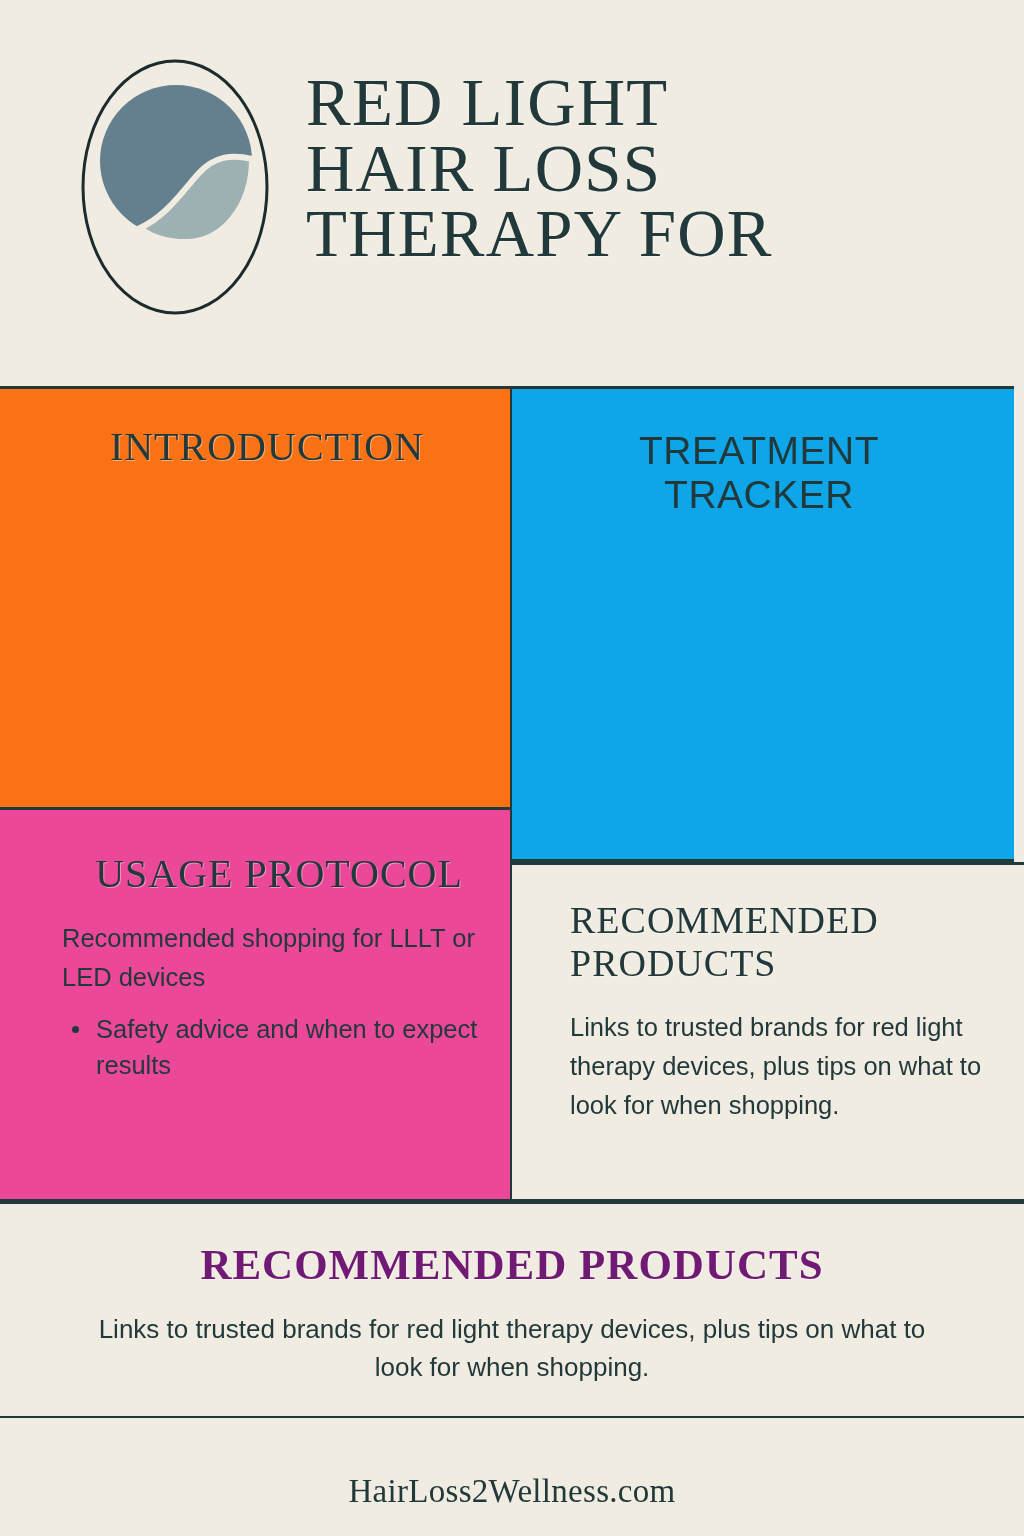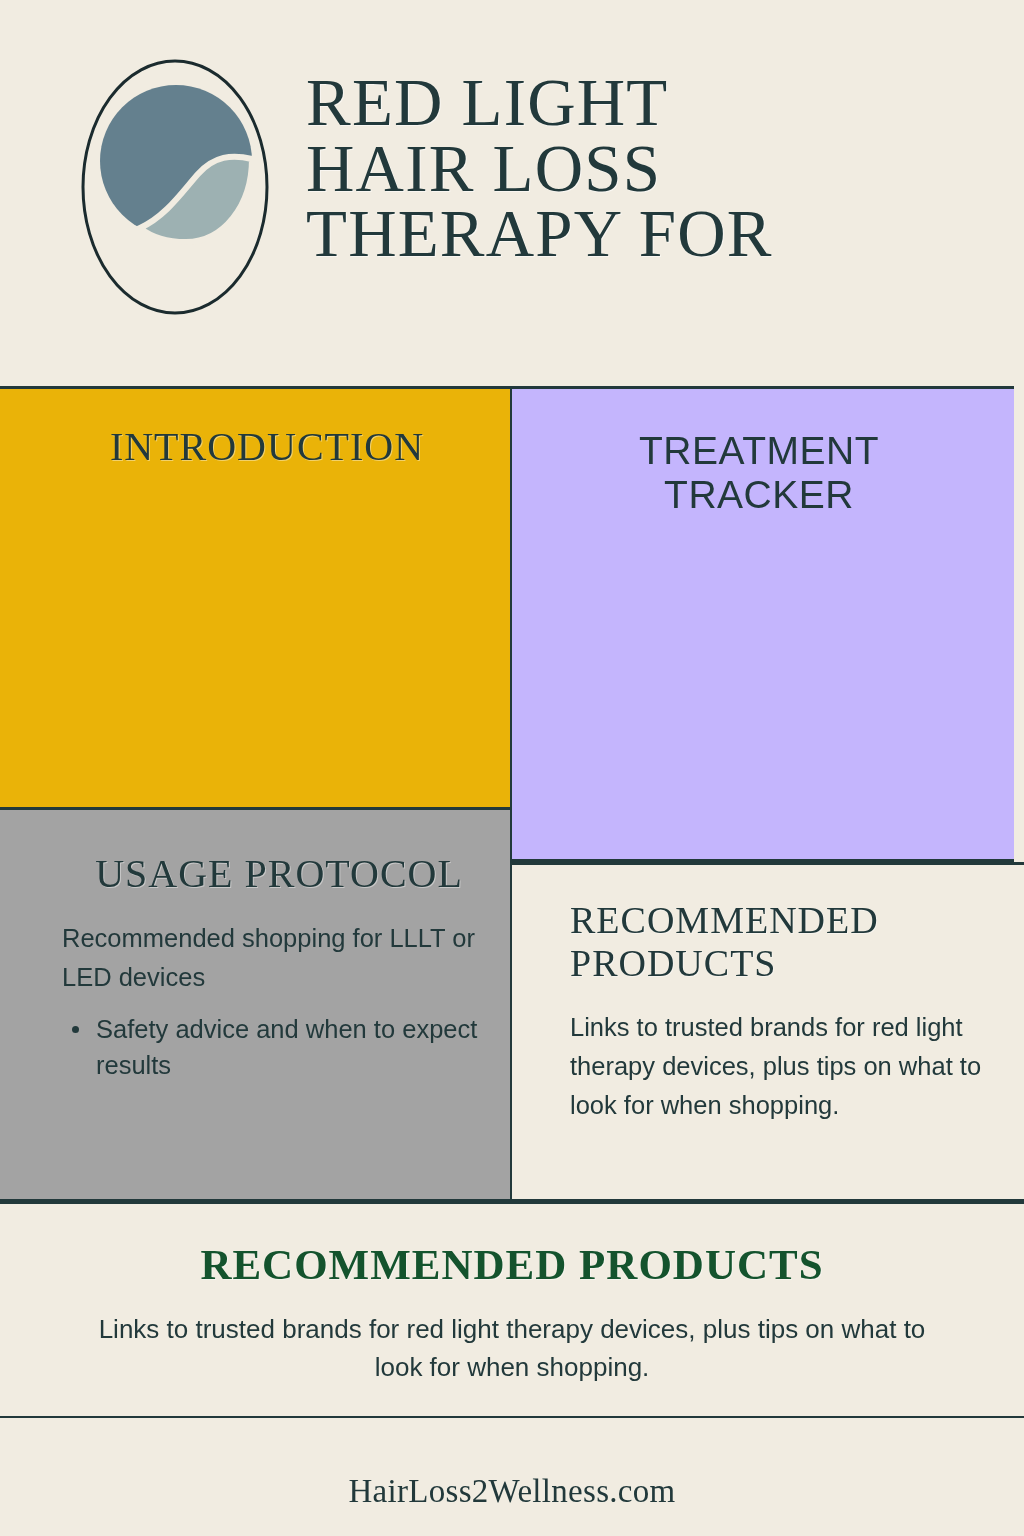--- a/index.html
+++ b/index.html
@@ -66,45 +66,45 @@
     left: 0; top: 386px;
     width: 1024px;
     height: 424px;
   }
 
   .panel-intro {
     position: absolute;
     left: 0; top: 0;
     width: 512px;
     height: 424px;
-    background: #eab308;
+    background: #f97316;
     border-top: 3px solid #22393b;
     border-bottom: 3px solid #22393b;
     border-right: 2px solid #22393b;
     padding: 34px 44px 0 68px;
   }
 
   .panel-tracker {
     position: absolute;
     left: 512px; top: 0;
     width: 502px;
     height: 476px;
-    background: #c4b5fd;
+    background: #0ea5e9;
     border-top: 3px solid #22393b;
     border-bottom: 3px solid #22393b;
     padding: 40px 46px 0 38px;
   }
 
   
   .panel-usage {
     position: absolute;
     left: 0; top: 810px;
     width: 512px;
     height: 392px;
-    background: #a3a3a3;
+    background: #ec4899;
     border-right: 2px solid #22393b;
     border-bottom: 3px solid #22393b;
     padding: 40px 14px 0 62px;
   }
 
   .panel-products {
     position: absolute;
     left: 512px; top: 862px;
     width: 512px;
     height: 340px;
@@ -205,21 +205,21 @@
     width: 1024px;
     height: 214px;
     border-top: 2px solid #22393b;
     padding: 36px 78px 0 78px;
     text-align: center;
   }
   .bottom-heading {
     font-family: "Liberation Serif", "DejaVu Serif", serif;
     font-size: 43px;
     letter-spacing: 1px;
-    color: #14532d;
+    color: #701a75;
     margin-bottom: 22px;
     text-shadow: 1px 1px 0 rgba(255,255,255,0.4);
   }
   .bottom-body {
     font-family: "Liberation Sans", sans-serif;
     font-size: 26px;
     line-height: 1.45;
     color: #22393b;
     max-width: 860px;
     margin: 0 auto;

